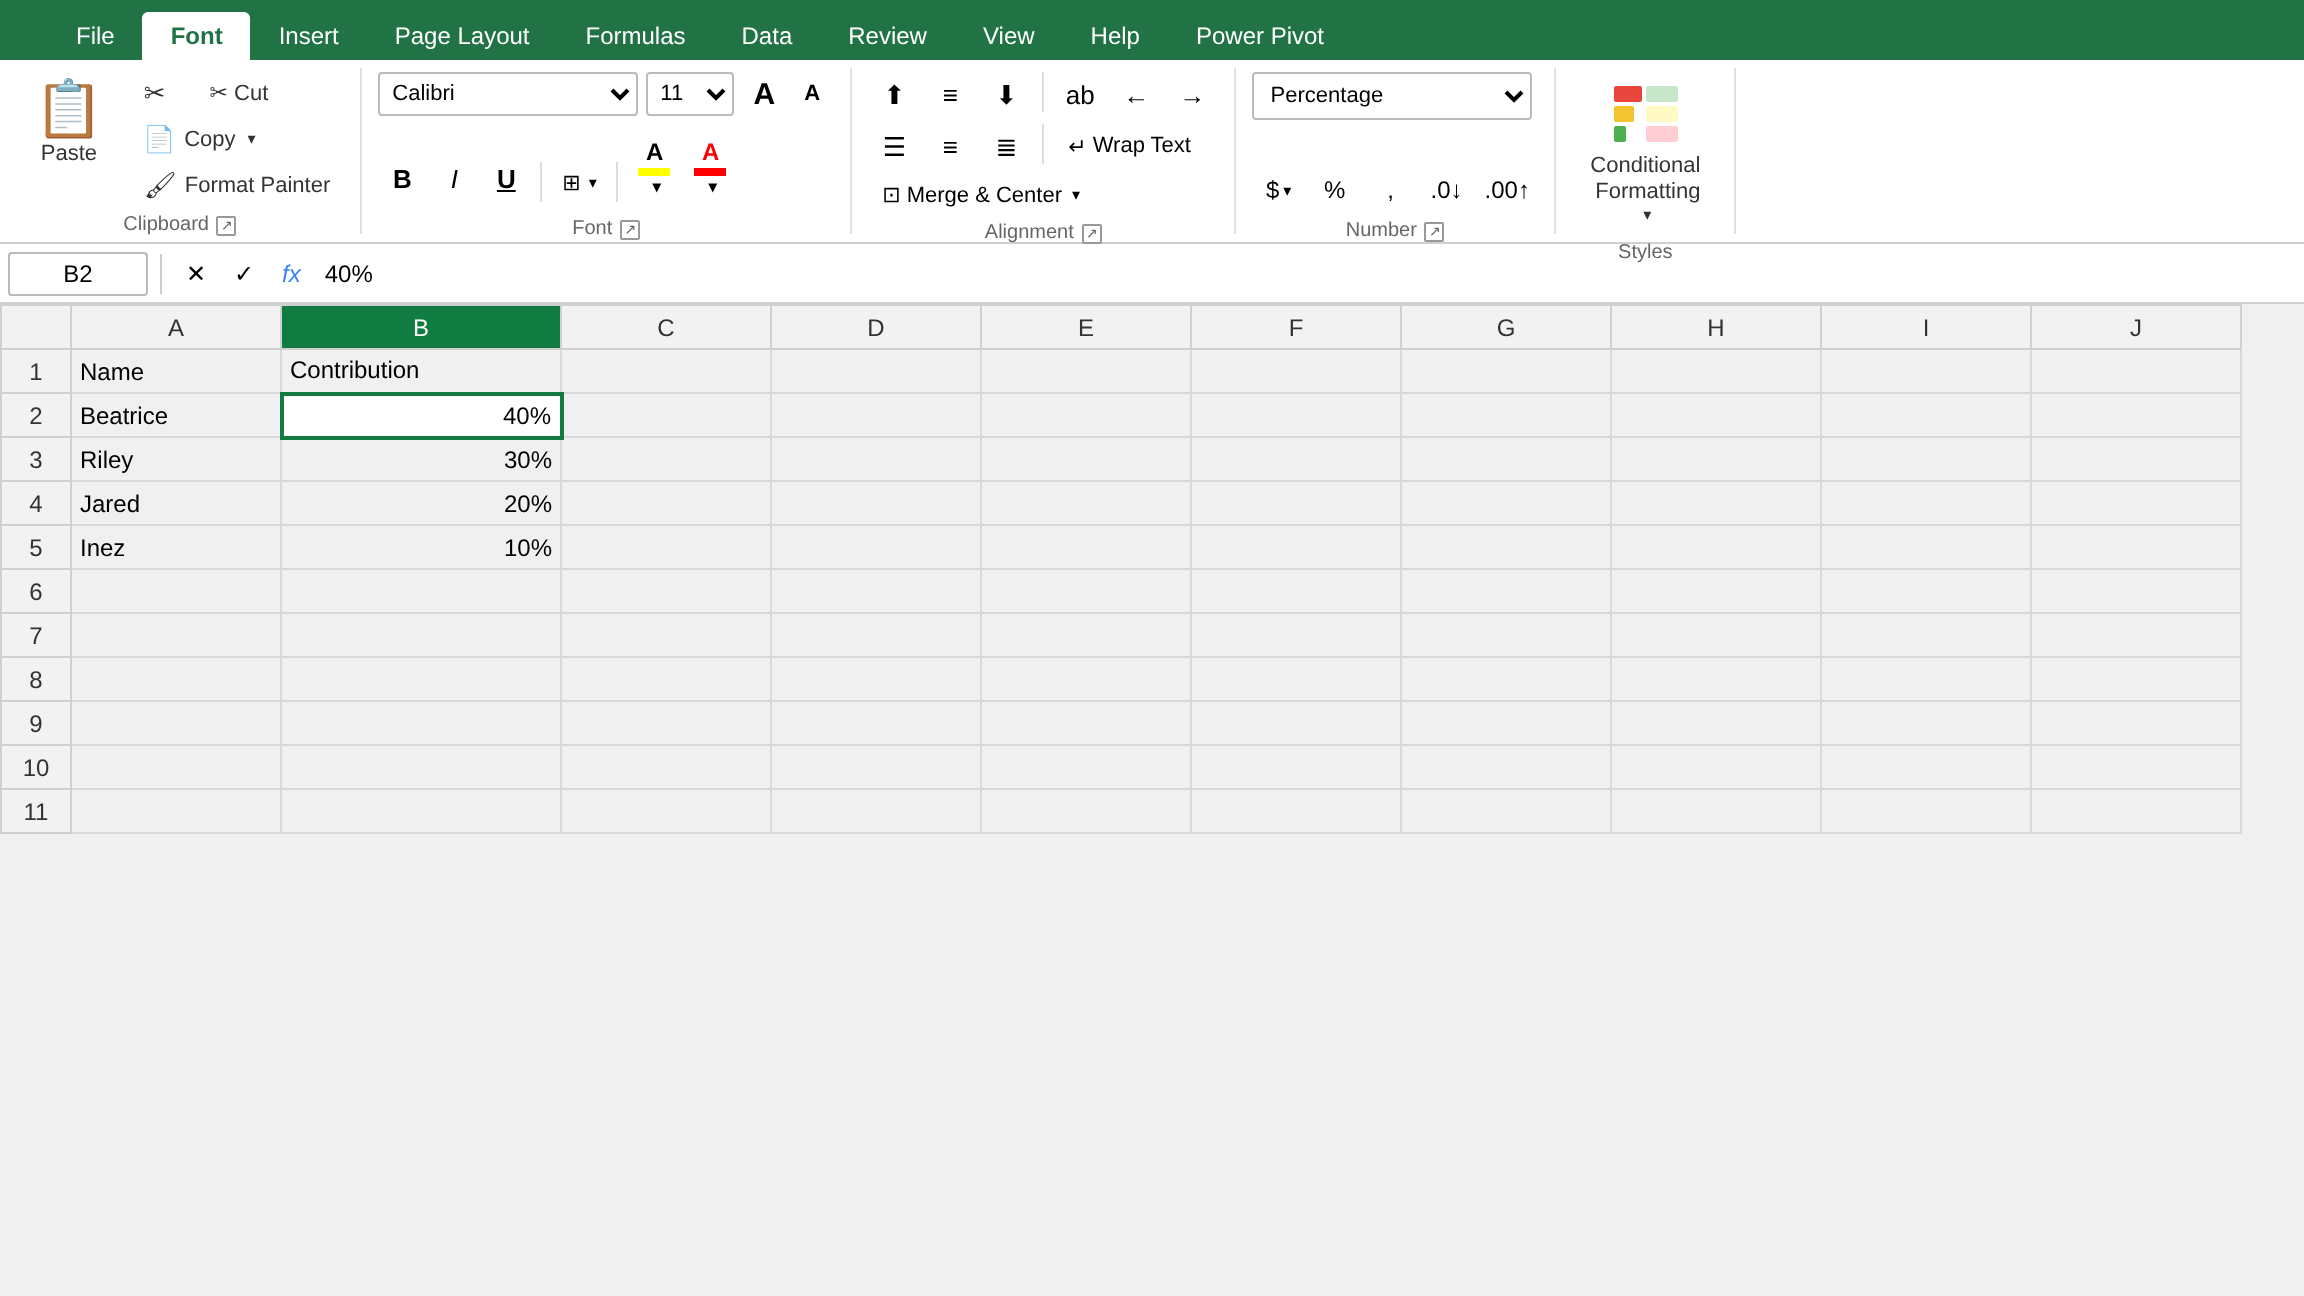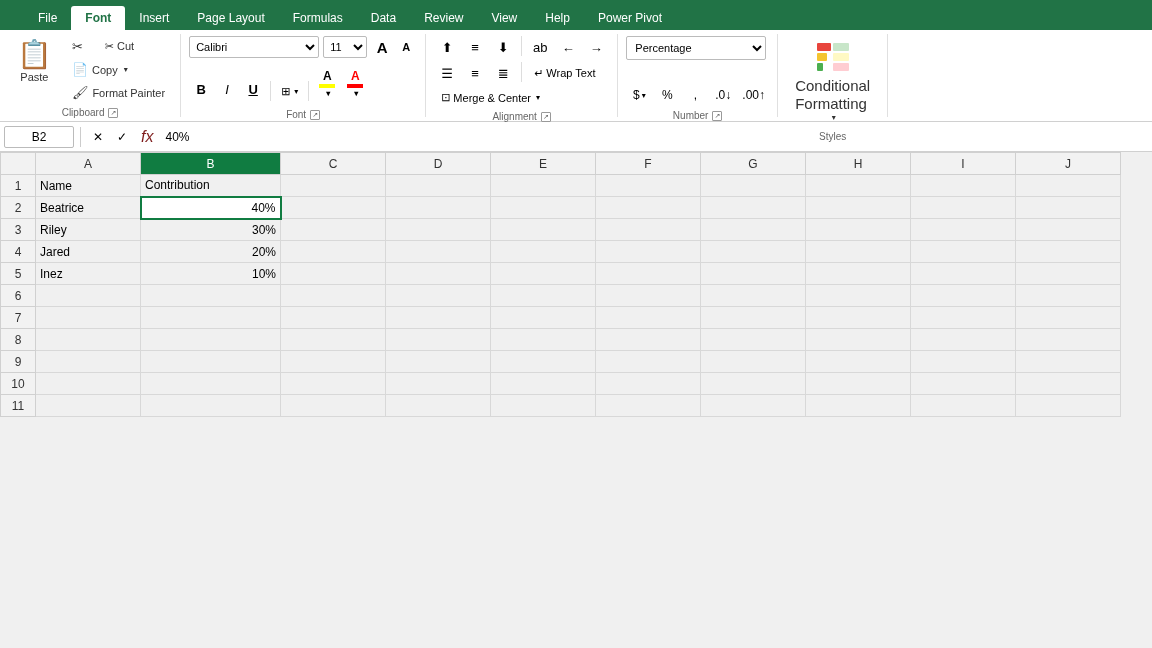--- a/index.html
+++ b/index.html
@@ -224,21 +224,21 @@
     .fx-btns { display: flex; gap: 2px; }
     .fx-btn {
       width: 22px; height: 22px;
       border: none; background: none; cursor: pointer;
       font-size: 12px; display: flex; align-items: center; justify-content: center;
     }
     .formula-input {
       flex: 1; height: 22px; border: none; outline: none;
       font-size: 12px; padding: 0 4px;
     }
-    .fx-label { font-size: 16px; color: #7f1d1d; font-style: italic; padding: 0 4px; }
+    .fx-label { font-size: 12px; color: #3b82f6; font-style: italic; padding: 0 4px; }
 
     .sheet-container {
       overflow: auto;
       flex: 1;
     }
 
     table.grid {
       border-collapse: collapse;
       table-layout: fixed;
     }
@@ -446,21 +446,21 @@
     <div class="ribbon-group-content">
       <button class="cf-btn">
         <svg class="cf-icon" viewBox="0 0 36 36" xmlns="http://www.w3.org/2000/svg">
           <rect x="2" y="2" width="14" height="8" fill="#e8453c" rx="1"></rect>
           <rect x="2" y="12" width="10" height="8" fill="#f4c430" rx="1"></rect>
           <rect x="2" y="22" width="6" height="8" fill="#4caf50" rx="1"></rect>
           <rect x="18" y="2" width="16" height="8" fill="#c8e6c9" rx="1"></rect>
           <rect x="18" y="12" width="16" height="8" fill="#fff9c4" rx="1"></rect>
           <rect x="18" y="22" width="16" height="8" fill="#ffcdd2" rx="1"></rect>
         </svg>
-        <span style="font-size:15px;text-align:left;line-height:1.2;">Conditional<br>Formatting</span>
+        <span style="font-size:11px;text-align:right;line-height:1.2;">Conditional<br>Formatting</span>
         <span class="dropdown-arrow">▾</span>
       </button>
     </div>
     <div class="ribbon-group-label">
       <span>Styles</span>
     </div>
   </div>
 
 </div>
 

